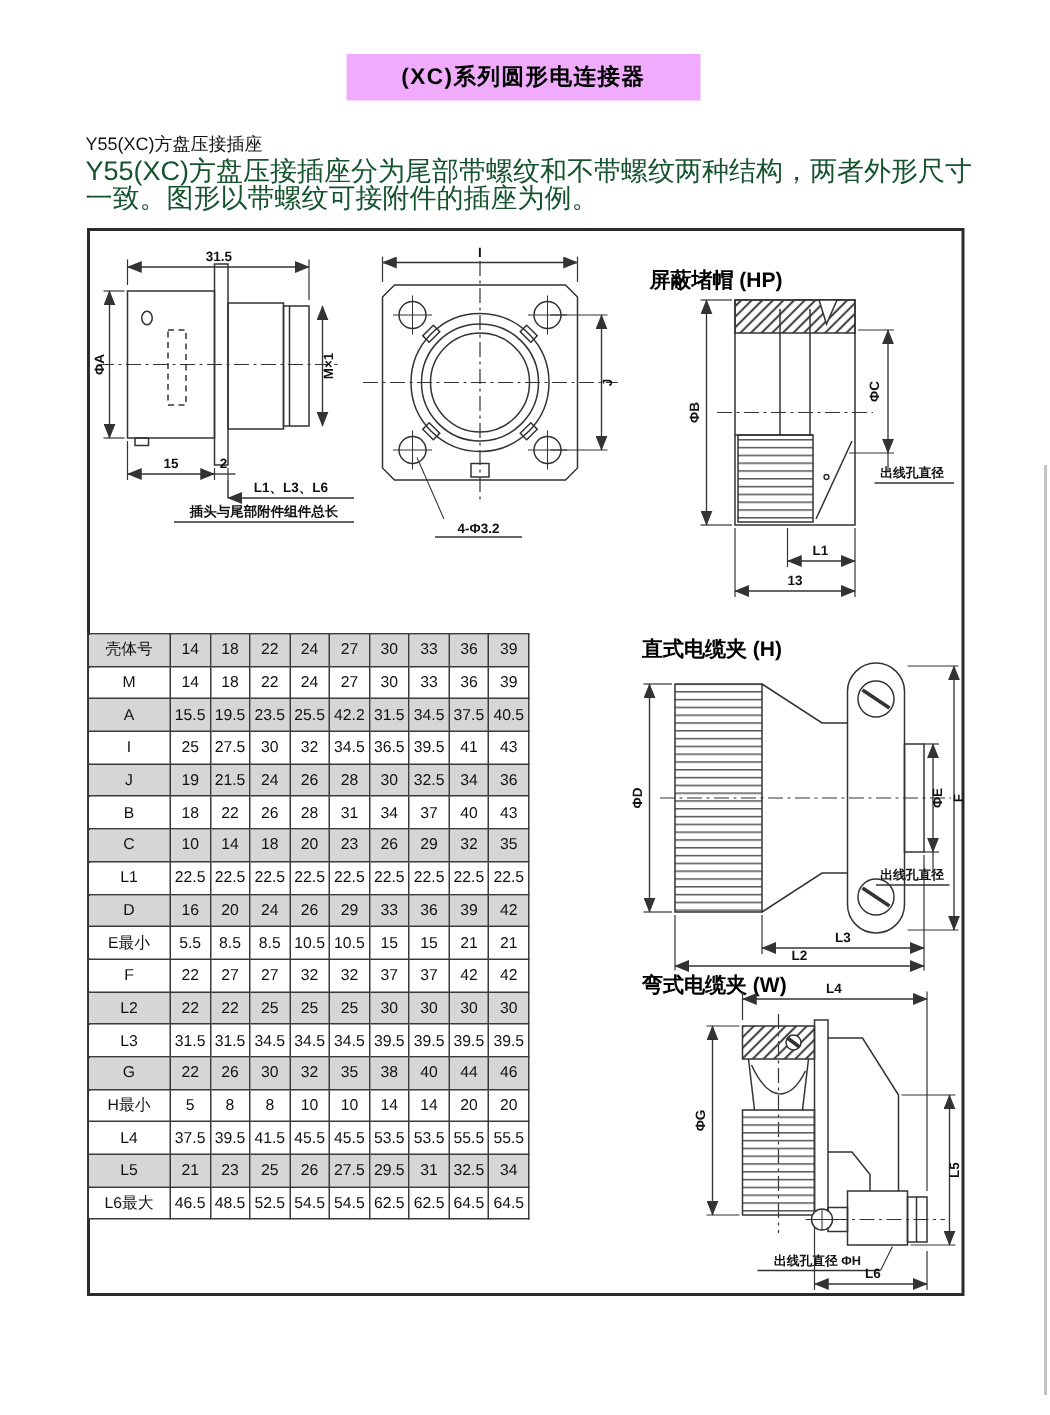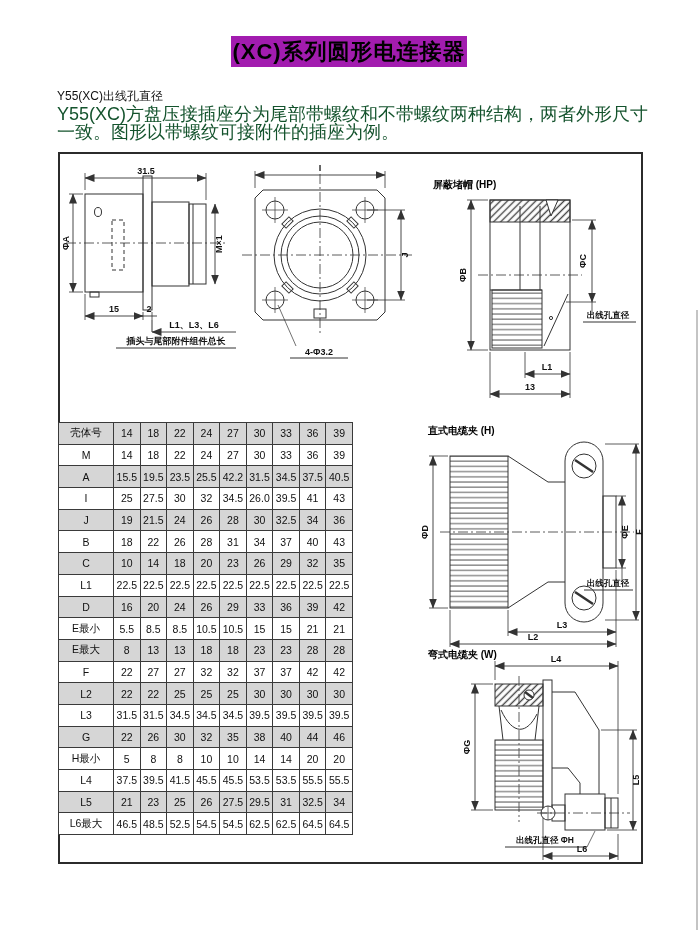--- a/index.html
+++ b/index.html
@@ -3,27 +3,27 @@
 <meta charset="utf-8">
 <style>
   html,body { margin:0; padding:0; }
   body {
     width:700px; height:943px; position:relative; background:#ffffff;
     font-family:"Liberation Sans",sans-serif; color:#111; overflow:hidden;
   }
   .abs { position:absolute; }
   .title-bar {
     left:231px; top:36px; width:236px; height:31px; line-height:31px;
-    background:#a21caf; text-align:center; font-size:22px; font-weight:bold;
+    background:#f0abfc; text-align:center; font-size:15px; font-weight:bold;
     letter-spacing:1px; color:#000;
   }
   .subtitle { left:57px; top:88px; font-size:12px; color:#111; }
   .description { left:57px; top:105px; width:594px; font-size:18px; line-height:18px; color:#14532d; }
   .frame { left:58px; top:152px; width:585px; height:712px; border:2px solid #2b2b2b; box-sizing:border-box; }
-  .diagram-label { font-size:10px; font-weight:bold; color:#000; }
+  .diagram-label { font-size:14px; font-weight:bold; color:#000; }
   .edge-shadow { left:696px; top:310px; width:2px; height:620px; background:#c4c4c4; }
 
   
   .dim-table { left:58px; top:422px; border-collapse:collapse; table-layout:fixed; width:295px; }
   .dim-table th, .dim-table td {
     border:1px solid #3a3a3a; text-align:center; vertical-align:middle;
     font-size:10.5px; font-weight:normal; color:#111; height:20.7px; padding:0;
     white-space:nowrap; overflow:hidden;
   }
   .dim-table col.lab { width:55px; }
@@ -56,21 +56,21 @@
     <pattern id="hatch" width="5" height="5" patternUnits="userSpaceOnUse" patternTransform="rotate(45)">
       <line x1="2.5" y1="0" x2="2.5" y2="5" stroke="#444" stroke-width="1.4"></line>
     </pattern>
     <pattern id="knurl" width="6" height="5.2" patternUnits="userSpaceOnUse">
       <line x1="0" y1="4.4" x2="6" y2="4.4" stroke="#555" stroke-width="1"></line>
     </pattern>
   </defs>
 </svg>
 
 <div class="abs title-bar">(XC)系列圆形电连接器</div>
-<div class="abs subtitle">Y55(XC)出线孔直径</div>
+<div class="abs subtitle">Y55(XC)方盘压接插座</div>
 <div class="abs description">Y55(XC)方盘压接插座分为尾部带螺纹和不带螺纹两种结构，两者外形尺寸一致。图形以带螺纹可接附件的插座为例。</div>
 
 <div class="abs frame"></div>
 <div class="abs edge-shadow"></div>
 
 <svg class="drawing" style="left:58px;top:162px" width="185" height="205" viewBox="0 0 185 205">
   <g>
     <rect class="ln" x="27" y="32" width="58" height="98"></rect>
     <ellipse class="ln" cx="40" cy="50" rx="3.5" ry="4.5"></ellipse>
     <rect class="lnd" x="54" y="58" width="12" height="50"></rect>
@@ -340,21 +340,21 @@
         <td>37.5</td>
         <td>40.5</td>
       </tr>
       <tr class="plain">
         <th>I</th>
         <td>25</td>
         <td>27.5</td>
         <td>30</td>
         <td>32</td>
         <td>34.5</td>
-        <td>26.0</td>
+        <td>36.5</td>
         <td>39.5</td>
         <td>41</td>
         <td>43</td>
       </tr>
       <tr class="shaded">
         <th>J</th>
         <td>19</td>
         <td>21.5</td>
         <td>24</td>
         <td>26</td>
@@ -417,32 +417,20 @@
         <td>5.5</td>
         <td>8.5</td>
         <td>8.5</td>
         <td>10.5</td>
         <td>10.5</td>
         <td>15</td>
         <td>15</td>
         <td>21</td>
         <td>21</td>
       </tr>
-      <tr class="shaded">
-        <th>E最大</th>
-        <td>8</td>
-        <td>13</td>
-        <td>13</td>
-        <td>18</td>
-        <td>18</td>
-        <td>23</td>
-        <td>23</td>
-        <td>28</td>
-        <td>28</td>
-      </tr>
       <tr class="plain">
         <th>F</th>
         <td>22</td>
         <td>27</td>
         <td>27</td>
         <td>32</td>
         <td>32</td>
         <td>37</td>
         <td>37</td>
         <td>42</td>

